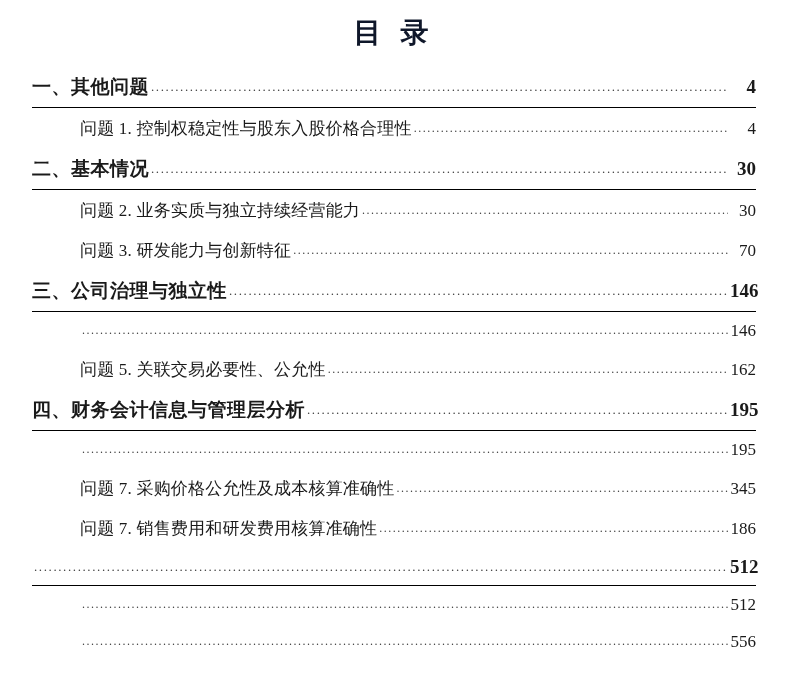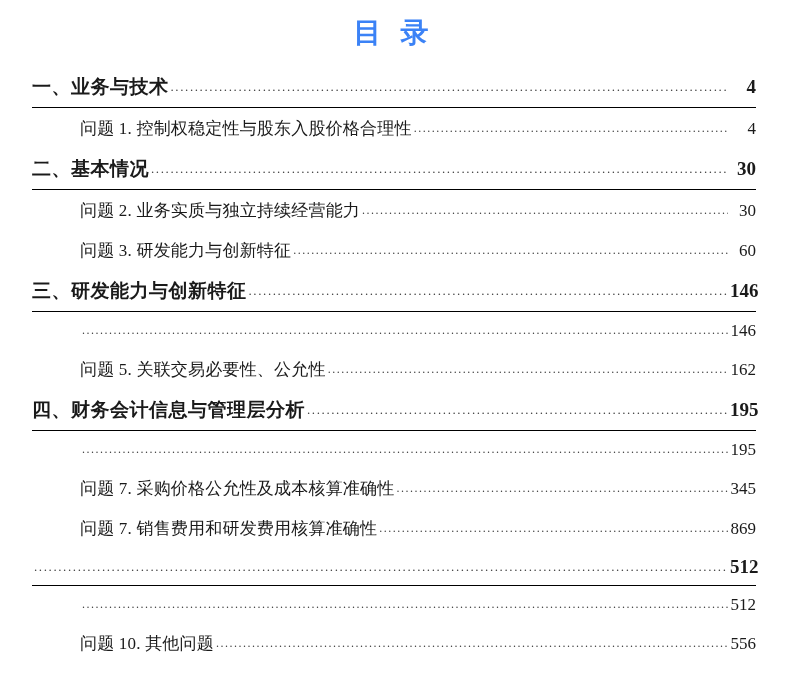--- a/index.html
+++ b/index.html
@@ -19,21 +19,21 @@
     width: 788px;
     height: 699px;
     box-sizing: border-box;
     padding: 0 24px;
   }
   .doc-title {
     text-align: center;
     font-size: 28px;
     font-weight: bold;
     letter-spacing: 6px;
-    color: #3b82f6;
+    color: #0f172a;
     margin-top: 14px;
     margin-bottom: 14px;
     font-family: "Liberation Serif", "DejaVu Serif", serif;
   }
   .toc {
     margin: 0 8px;
   }
   .toc-entry {
     display: flex;
     align-items: baseline;
@@ -98,21 +98,21 @@
 </style>
 </head>
 <body>
 
 <div class="page">
 
   <div class="doc-title">目  录</div>
 
   <div class="toc">
       <div class="toc-entry level-1">
-        <span class="label">一、业务与技术</span>
+        <span class="label">一、其他问题</span>
         <span class="dots">....................................................................................................................................................................</span>
         <span class="page-num">4</span>
       </div>
       <div class="toc-entry level-2">
         <span class="label">问题 1. 控制权稳定性与股东入股价格合理性</span>
         <span class="dots">....................................................................................................................................................................</span>
         <span class="page-num">4</span>
       </div>
       <div class="toc-entry level-1">
         <span class="label">二、基本情况</span>
@@ -120,24 +120,24 @@
         <span class="page-num">30</span>
       </div>
       <div class="toc-entry level-2">
         <span class="label">问题 2. 业务实质与独立持续经营能力</span>
         <span class="dots">....................................................................................................................................................................</span>
         <span class="page-num">30</span>
       </div>
       <div class="toc-entry level-2">
         <span class="label">问题 3. 研发能力与创新特征</span>
         <span class="dots">....................................................................................................................................................................</span>
-        <span class="page-num">60</span>
+        <span class="page-num">70</span>
       </div>
       <div class="toc-entry level-1">
-        <span class="label">三、研发能力与创新特征</span>
+        <span class="label">三、公司治理与独立性</span>
         <span class="dots">....................................................................................................................................................................</span>
         <span class="page-num">146</span>
       </div>
       <div class="toc-entry level-2">
         <span class="dots">....................................................................................................................................................................</span>
         <span class="page-num">146</span>
       </div>
       <div class="toc-entry level-2">
         <span class="label">问题 5. 关联交易必要性、公允性</span>
         <span class="dots">....................................................................................................................................................................</span>
@@ -153,30 +153,29 @@
         <span class="page-num">195</span>
       </div>
       <div class="toc-entry level-2">
         <span class="label">问题 7. 采购价格公允性及成本核算准确性</span>
         <span class="dots">....................................................................................................................................................................</span>
         <span class="page-num">345</span>
       </div>
       <div class="toc-entry level-2">
         <span class="label">问题 7. 销售费用和研发费用核算准确性</span>
         <span class="dots">....................................................................................................................................................................</span>
-        <span class="page-num">869</span>
+        <span class="page-num">186</span>
       </div>
       <div class="toc-entry level-1">
         <span class="dots">....................................................................................................................................................................</span>
         <span class="page-num">512</span>
       </div>
       <div class="toc-entry level-2">
         <span class="dots">....................................................................................................................................................................</span>
         <span class="page-num">512</span>
       </div>
       <div class="toc-entry level-2">
-        <span class="label">问题 10. 其他问题</span>
         <span class="dots">....................................................................................................................................................................</span>
         <span class="page-num">556</span>
       </div>
     </div>
 
 </div>
 
 </body></html>

